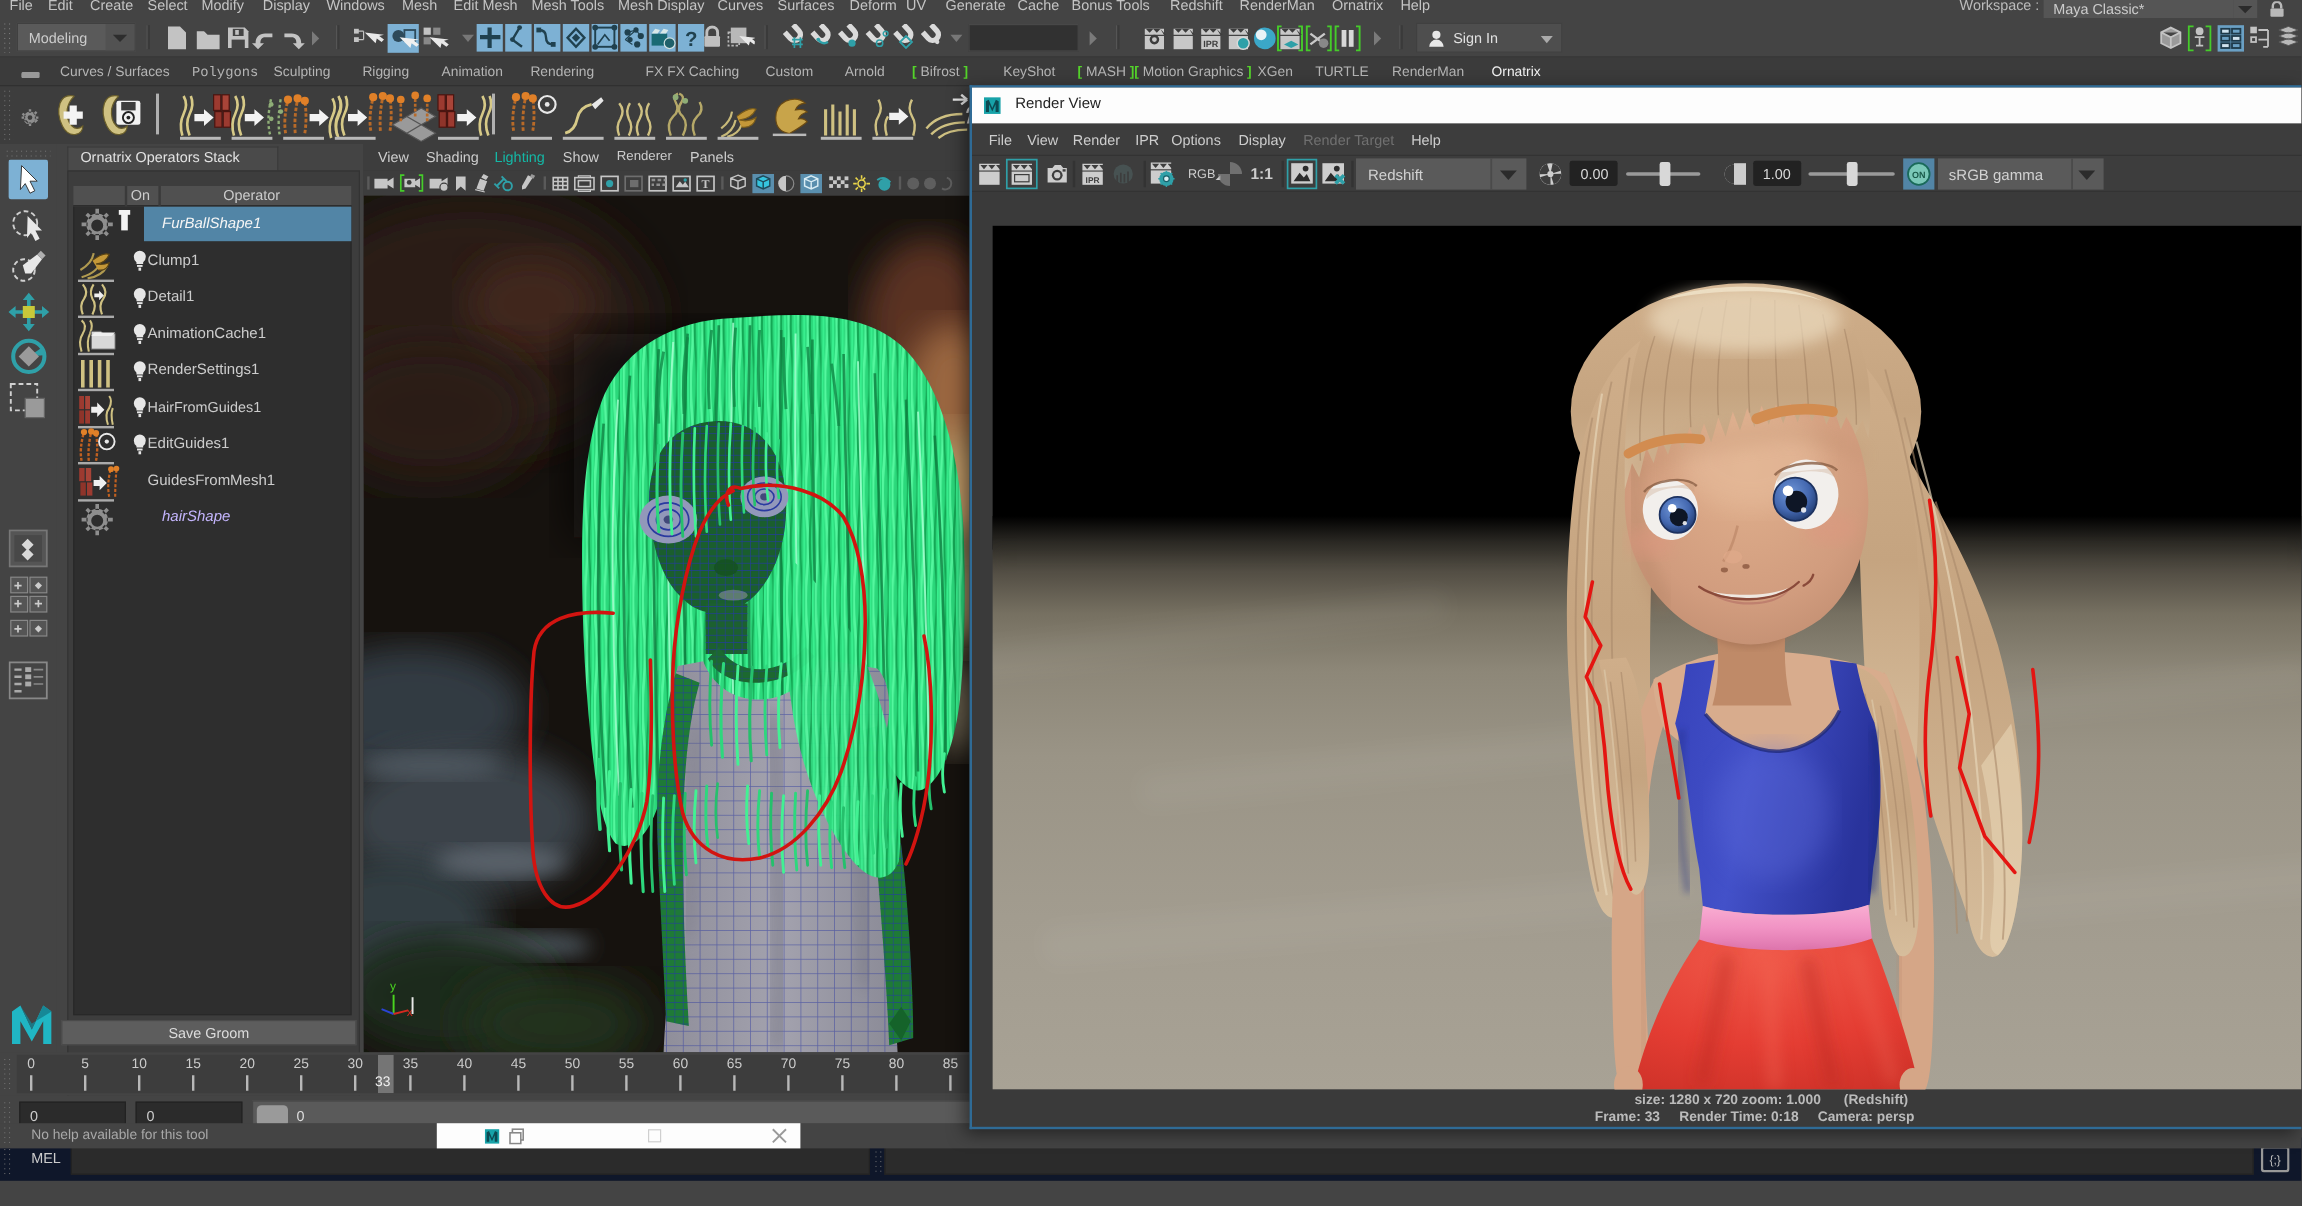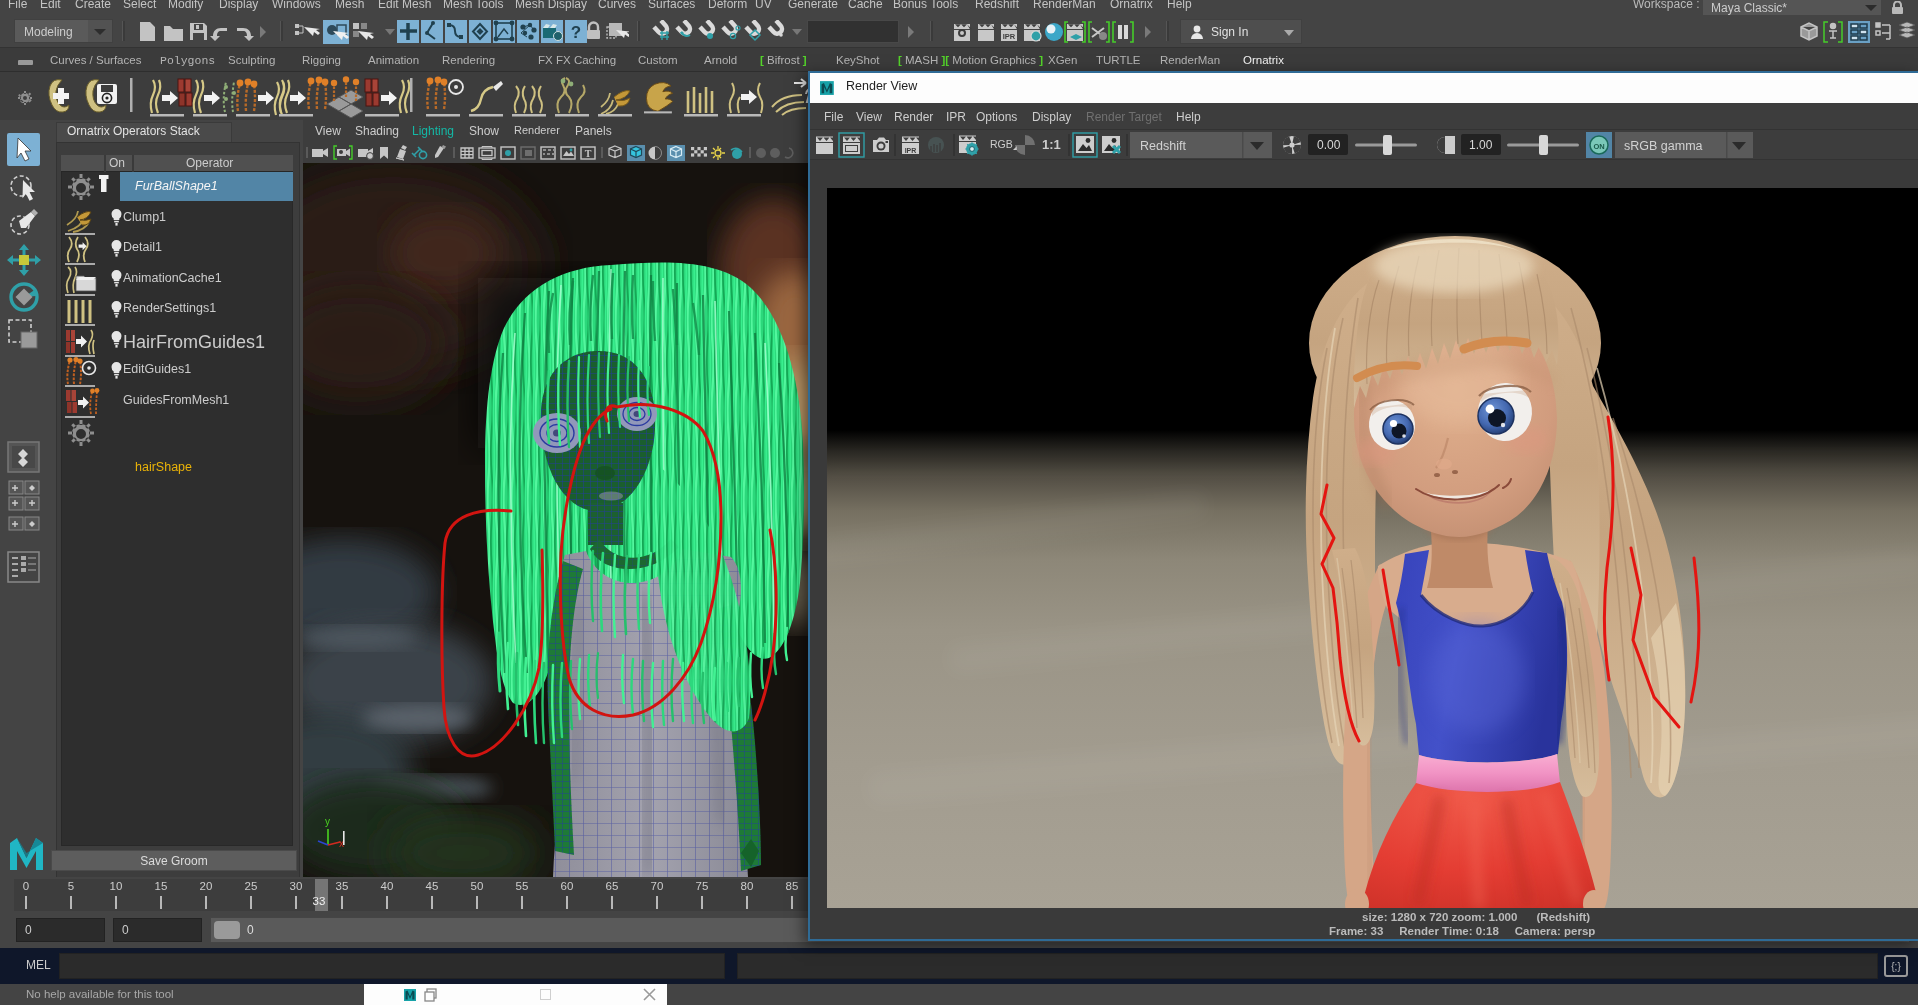--- a/index.html
+++ b/index.html
@@ -567,24 +567,24 @@
           <use href="#bulb" x="50" y="98"></use>
           <use href="#bulb" x="50" y="129"></use>
           <use href="#bulb" x="50" y="159"></use>
           <use href="#bulb" x="50" y="190"></use>
       </svg>
       <span class="txt" style="left:88px;top:59px;font-size:12.5px;color:#f5f5f5;font-style:italic;">FurBallShape1</span>
       <span class="txt" style="left:76px;top:90px;font-size:12.5px;color:#cccccc;">Clump1</span>
       <span class="txt" style="left:76px;top:120px;font-size:12.5px;color:#cccccc;">Detail1</span>
       <span class="txt" style="left:76px;top:151px;font-size:12.5px;color:#cccccc;">AnimationCache1</span>
       <span class="txt" style="left:76px;top:181px;font-size:12.5px;color:#cccccc;">RenderSettings1</span>
-      <span class="txt" style="left:76px;top:212px;font-size:18px;color:#cccccc;">HairFromGuides1</span>
+      <span class="txt" style="left:76px;top:212px;font-size:12px;color:#cccccc;">HairFromGuides1</span>
       <span class="txt" style="left:76px;top:242px;font-size:12.5px;color:#cccccc;">EditGuides1</span>
       <span class="txt" style="left:76px;top:273px;font-size:12.5px;color:#cccccc;">GuidesFromMesh1</span>
-      <span class="txt" style="left:88px;top:303px;font-size:12.5px;color:#eab308;margin-top:37px;">hairShape</span>
+      <span class="txt" style="left:88px;top:303px;font-size:12.5px;color:#c4b5fd;font-style:italic;">hairShape</span>
     </div>
 
     <div class="btn" style="left:4px;top:730px;width:246px;height:21px;line-height:21px;font-size:12px;border:1px solid #4a4a4a;">Save Groom</div>
   </div>
 
   <div id="viewport" class="abs" style="left:303px;top:120px;width:505px;height:757px;background:#393939;">
     <div class="abs" style="left:0;top:0;width:505px;height:22px;background:#3d3d3d;">
       <span class="txt" style="left:12px;top:4px;font-size:12px;color:#cdcdcd;">View</span>
       <span class="txt" style="left:52px;top:4px;font-size:12px;color:#cdcdcd;">Shading</span>
       <span class="txt" style="left:109px;top:4px;font-size:12px;color:#14b8a6;">Lighting</span>
@@ -917,21 +917,21 @@
     <span class="txt" style="left:26px;top:10px;font-size:12px;color:#cccccc;">MEL</span>
     <div class="field" style="left:59px;top:5px;width:666px;height:26px;"></div>
     <div class="abs" style="left:728px;top:6px;width:8px;height:24px;background:radial-gradient(circle 1px at 2px 2px,#7a7a7a 60%,transparent 61%) 0 0/4px 4px repeat;"></div>
     <div class="field" style="left:737px;top:5px;width:1141px;height:26px;"></div>
     <svg style="left:1884px;top:7px;" width="24" height="22" viewBox="0 0 24 22">
         <rect x="1" y="1" width="22" height="20" rx="2" fill="none" stroke="#999" stroke-width="2"></rect>
         <text x="12" y="15" font-size="10" fill="#bbb" text-anchor="middle" font-family="Liberation Sans">{;}</text>
       </svg>
   </div>
 
-  <div id="helprow" class="abs" style="left:0;top:984px;width:1918px;height:21px;background:#444444;">
+  <div id="helprow" class="abs" style="left:0;top:936px;width:1918px;height:21px;background:#444444;">
     <div class="abs" style="left:2px;top:2px;width:8px;height:17px;background:radial-gradient(circle 1px at 2px 2px,#7a7a7a 60%,transparent 61%) 0 0/4px 4px repeat;"></div>
     <span class="txt" style="left:26px;top:4px;font-size:11.5px;color:#a8a8a8;">No help available for this tool</span>
     <div class="abs" style="left:364px;top:0;width:303px;height:21px;background:#fdfdfd;">
       <svg style="left:40px;top:3px;" width="16" height="16" viewBox="0 0 16 16">
           <rect x="0" y="2" width="12" height="12" fill="#17a2a8"></rect>
           <path d="M1.5 12.5 v-8 l2,-1 2.5,6 2.5,-6 2,1 v8 h-2.2 v-5.5 l-2.3,5 -2.3,-5 v5.5 z" fill="#0c4a52"></path>
         </svg>
       <svg style="left:60px;top:4px;" width="14" height="14" viewBox="0 0 14 14">
           <rect x="3" y="1" width="9" height="9" fill="none" stroke="#888" stroke-width="1.3"></rect>
           <rect x="1" y="4" width="9" height="9" fill="#fdfdfd" stroke="#888" stroke-width="1.3"></rect>

